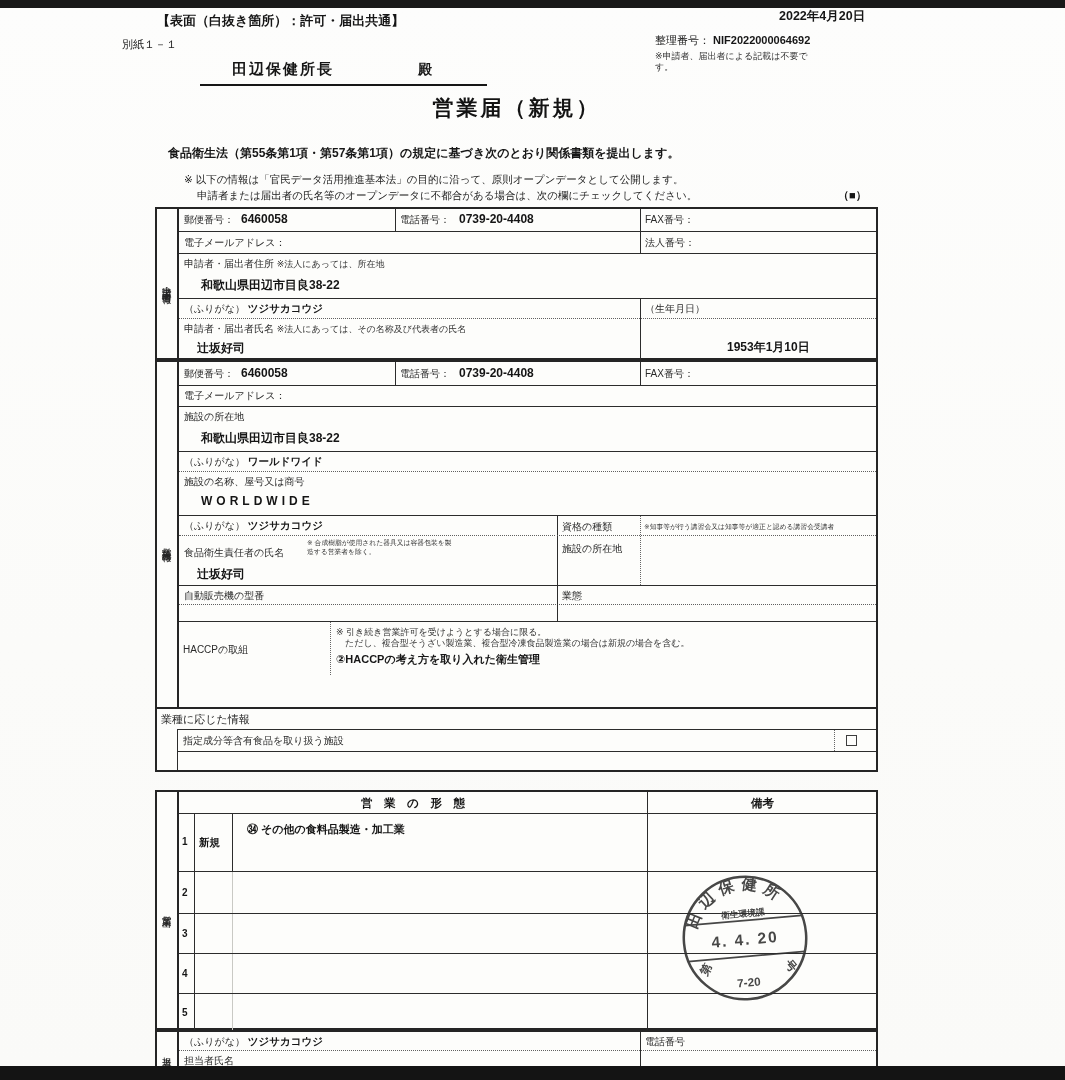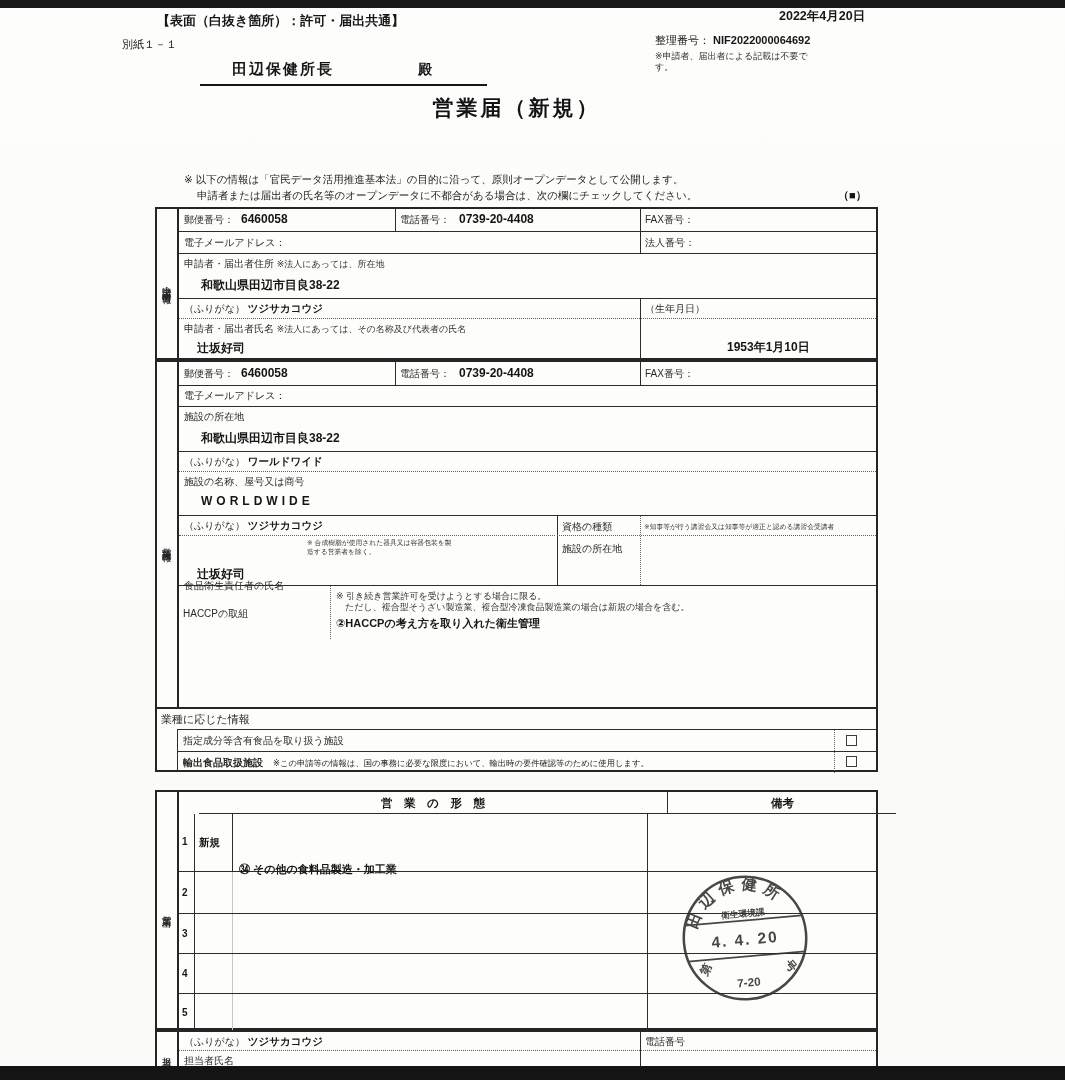--- a/index.html
+++ b/index.html
@@ -54,20 +54,21 @@
     <span class="b">NIF2022000064692</span>
   </div>
   <div class="abs sm" style="left:655px;top:51px;width:158px;line-height:1.25;">※申請者、届出者による記載は不要です。</div>
 
   <div class="abs b" style="left:232px;top:60px;font-size:15px;letter-spacing:2px;">田辺保健所長</div>
   <div class="abs b" style="left:418px;top:61px;font-size:14px;">殿</div>
   <div class="underline" style="left:200px;top:60px;width:287px;height:26px;"></div>
 
   <div class="title" style="top:94px;">営業届（新規）</div>
 
+  <div class="abs b" style="left:168px;top:145px;font-size:12px;">食品衛生法（第55条第1項・第57条第1項）の規定に基づき次のとおり関係書類を提出します。</div>
   <div class="abs" style="left:184px;top:173px;font-size:10.5px;">※ 以下の情報は「官民データ活用推進基本法」の目的に沿って、原則オープンデータとして公開します。</div>
   <div class="abs" style="left:197px;top:189px;font-size:10.5px;">申請者または届出者の氏名等のオープンデータに不都合がある場合は、次の欄にチェックしてください。</div>
   <div class="abs b" style="left:838px;top:188px;font-size:11px;">（■）</div>
 
   <div class="sect" style="top:207px;height:153px;">
     <div class="vlabel">申請者・届出者情報</div>
     <div class="content">
       <div class="row" style="height:23px;">
         <span class="cellpad lbl" style="left:5px;top:4px;">郵便番号：</span>
         <span class="cellpad val" style="left:62px;top:3px;">6460058</span>
@@ -134,73 +135,73 @@
         <div class="dotline" style="top:19px;"></div>
         <span class="cellpad lbl" style="left:5px;top:23px;">施設の名称、屋号又は商号</span>
         <span class="cellpad val wsp" style="left:22px;top:42px;">WORLDWIDE</span>
       </div>
       <div class="row" style="height:70px;">
         <span class="cellpad lbl" style="left:5px;top:3px;">
           <span>（ふりがな）</span>
           <span class="b" style="font-size:10.5px;">ツジサカコウジ</span>
         </span>
         <div class="dotline" style="top:19px;width:376px;"></div>
-        <span class="cellpad lbl" style="left:5px;top:30px;margin-top:33px;">食品衛生責任者の氏名</span>
+        <span class="cellpad lbl" style="left:5px;top:30px;">食品衛生責任者の氏名</span>
         <span class="cellpad tiny" style="left:128px;top:23px;width:200px;line-height:1.3;">
           <span>※ 合成樹脂が使用された器具又は容器包装を製</span><br><span>造する営業者を除く。</span>
         </span>
         <span class="cellpad val" style="left:18px;top:50px;">辻坂好司</span>
         <div class="vline" style="left:378px;"></div>
         <span class="cellpad lbl" style="left:383px;top:4px;">資格の種類</span>
         <div class="vline dot" style="left:461px;"></div>
         <span class="cellpad tiny" style="left:465px;top:6px;width:234px;">※知事等が行う講習会又は知事等が適正と認める講習会受講者</span>
         <div class="dotline" style="left:378px;top:19px;"></div>
         <span class="cellpad lbl" style="left:383px;top:26px;">施設の所在地</span>
       </div>
+      <div class="row" style="height:36px;">
+        <span class="cellpad lbl" style="left:5px;top:3px;">自動販売機の型番</span>
+        <div class="dotline" style="top:18px;"></div>
+        <div class="vline" style="left:378px;"></div>
+        <span class="cellpad lbl" style="left:383px;top:3px;">業態</span>
+      </div>
       <div class="row last" style="height:53px;">
         <span class="cellpad lbl" style="left:4px;top:21px;">HACCPの取組</span>
         <div class="vline dot" style="left:151px;"></div>
         <span class="cellpad sm" style="left:157px;top:4px;">※ 引き続き営業許可を受けようとする場合に限る。</span>
         <span class="cellpad sm" style="left:166px;top:15px;">ただし、複合型そうざい製造業、複合型冷凍食品製造業の場合は新規の場合を含む。</span>
         <span class="cellpad b" style="left:157px;top:30px;font-size:11px;">②HACCPの考え方を取り入れた衛生管理</span>
       </div>
     </div>
   </div>
 
   <div class="sect" style="top:693px;height:65px;margin-top:14px;">
     <span class="cellpad" style="left:4px;top:3px;font-size:11px;">業種に応じた情報</span>
     <div class="abs" style="left:20px;right:0;top:20px;bottom:0;border-left:1.5px solid #2c2c2c;border-top:1.5px solid #2c2c2c;">
       <div class="row" style="height:22px;text-align:right;">
         <span class="cellpad lbl" style="left:5px;top:4px;">指定成分等含有食品を取り扱う施設</span>
         <div class="vline dot" style="left:656px;"></div>
         <span class="chk" style="position:absolute;left:668px;top:5px;"></span>
       </div>
-      <div class="row last" style="height:21px;">
-        <span class="cellpad lbl b" style="left:5px;top:4px;font-size:10px;">輸出食品取扱施設</span>
-        <span class="cellpad" style="left:95px;top:5.5px;font-size:8.3px;">※この申請等の情報は、国の事務に必要な限度において、輸出時の要件確認等のために使用します。</span>
-        <div class="vline dot" style="left:656px;"></div>
-        <span class="chk" style="position:absolute;left:668px;top:4px;"></span>
-      </div>
     </div>
   </div>
 
   <div class="sect" style="top:790px;height:240px;">
     <div class="vlabel">営業届出</div>
     <div class="content">
-      <div class="row" style="height:22px;margin-left:20px;">
+      <div class="row" style="height:22px;">
         <div class="cellpad b" style="left:0;width:468px;top:4px;text-align:center;font-size:11.5px;">営　業　の　形　態</div>
         <div class="vline" style="left:468px;"></div>
         <div class="cellpad b" style="left:468px;width:231px;top:4px;text-align:center;font-size:11.5px;">備考</div>
       </div>
       <div class="row" style="height:58px;">
         <div class="vline" style="left:15px;"></div>
         <span class="cellpad b" style="left:3px;top:22px;font-size:10px;">1</span>
         <div class="vline" style="left:53px;"></div>
         <span class="cellpad b" style="left:20px;top:22px;font-size:10.5px;">新規</span>
-        <span class="cellpad b" style="left:60px;top:8px;font-size:11px;margin-top:40px;">㉞ その他の食料品製造・加工業</span>
+        <span class="cellpad b" style="left:68px;top:8px;font-size:11px;">㉞ その他の食料品製造・加工業</span>
         <div class="vline" style="left:468px;"></div>
       </div>
       <div class="row" style="height:42px;">
         <div class="vline" style="left:15px;"></div>
         <span class="cellpad b" style="left:3px;top:15px;font-size:10px;">2</span>
         <div class="vline faint" style="left:53px;"></div>
         <div class="vline" style="left:468px;"></div>
       </div>
       <div class="row" style="height:40px;">
         <div class="vline" style="left:15px;"></div>

